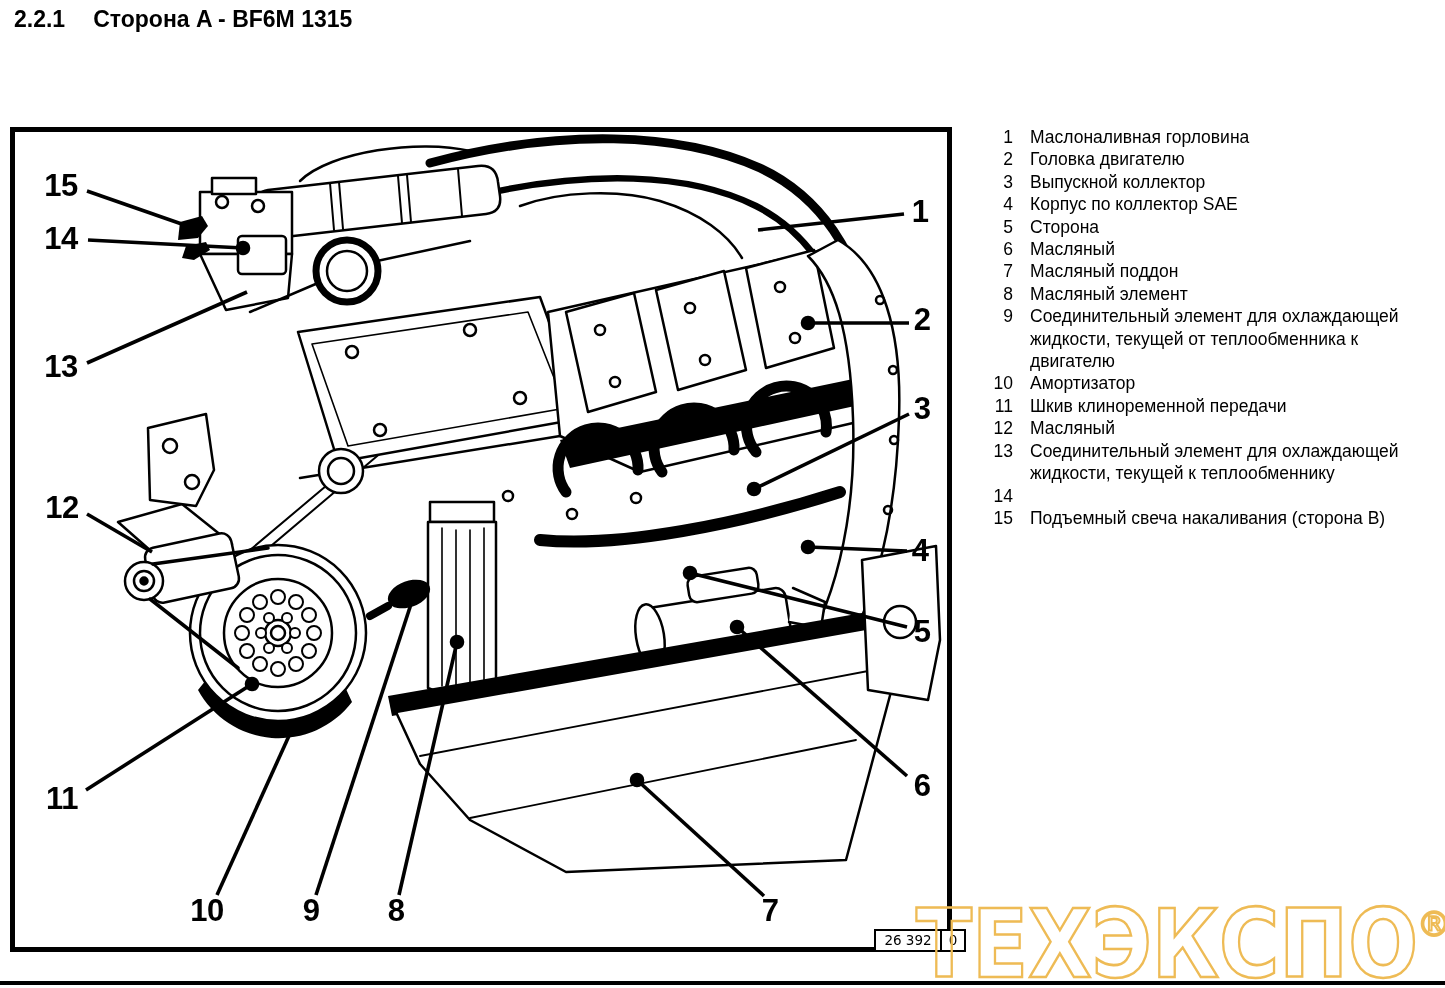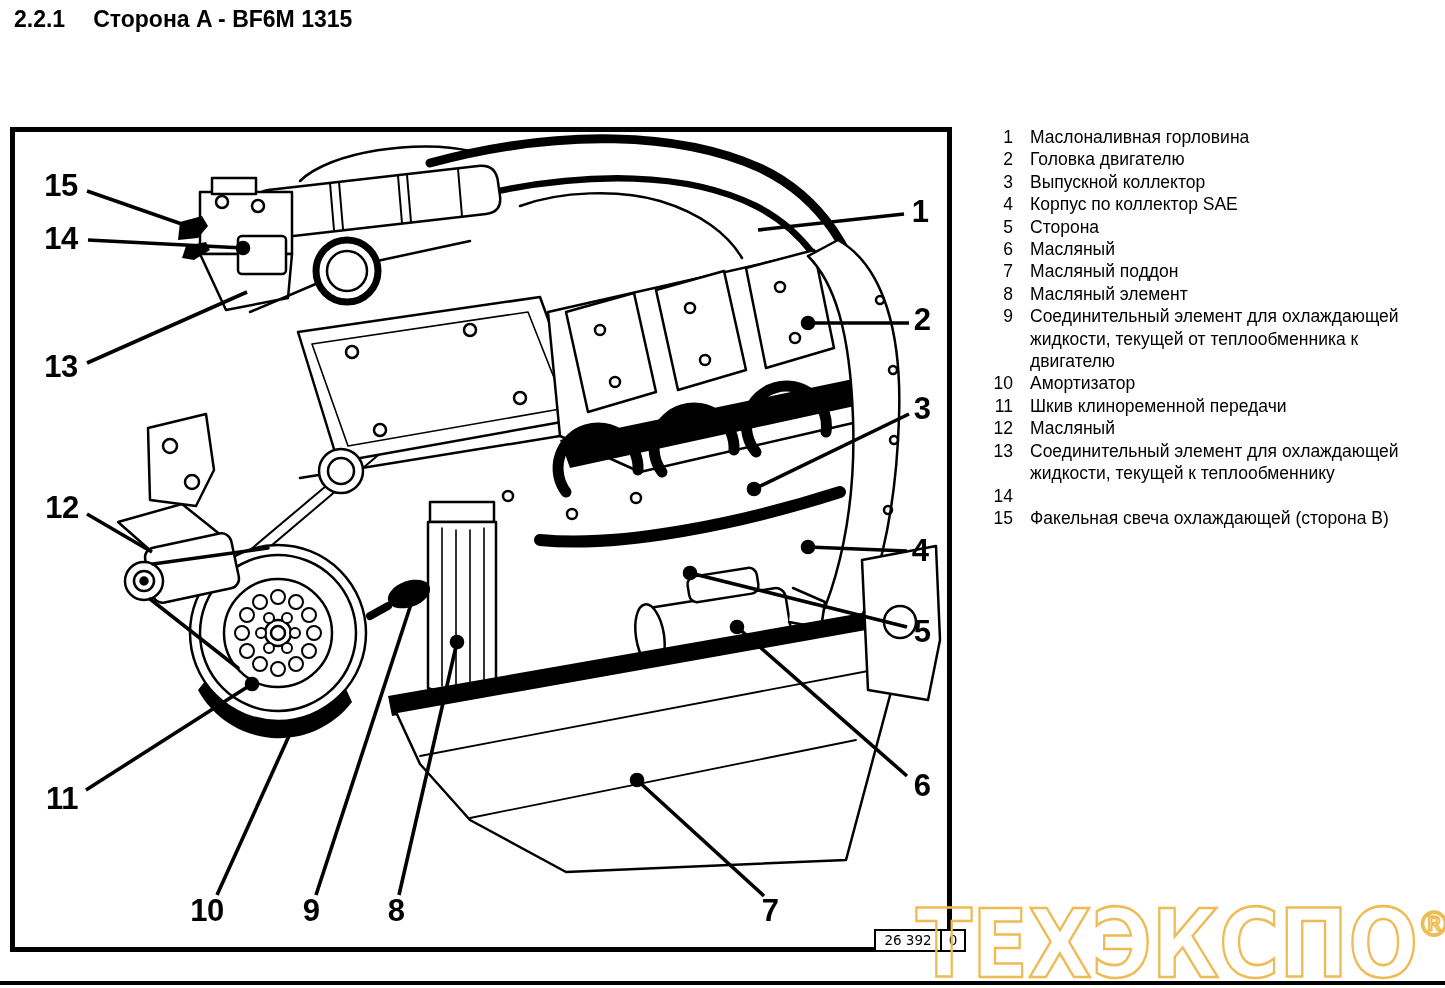--- a/index.html
+++ b/index.html
@@ -296,21 +296,21 @@
     <div class="legend-row">
       <span class="legend-num">13</span>
       <span class="legend-text">Соединительный элемент для охлаждающей
 жидкости, текущей к теплообменнику</span>
     </div>
     <div class="legend-row">
       <span class="legend-num">14</span>
     </div>
     <div class="legend-row">
       <span class="legend-num">15</span>
-      <span class="legend-text">Факельная свеча охлаждающей (сторона B)</span>
+      <span class="legend-text">Подъемный свеча накаливания (сторона B)</span>
     </div>
   </div>
 
 <div class="stamp">
   <span class="stamp-code">26 392</span>
   <span class="stamp-rev">0</span>
 </div>
 
 <div class="bottom-rule"></div>
 

